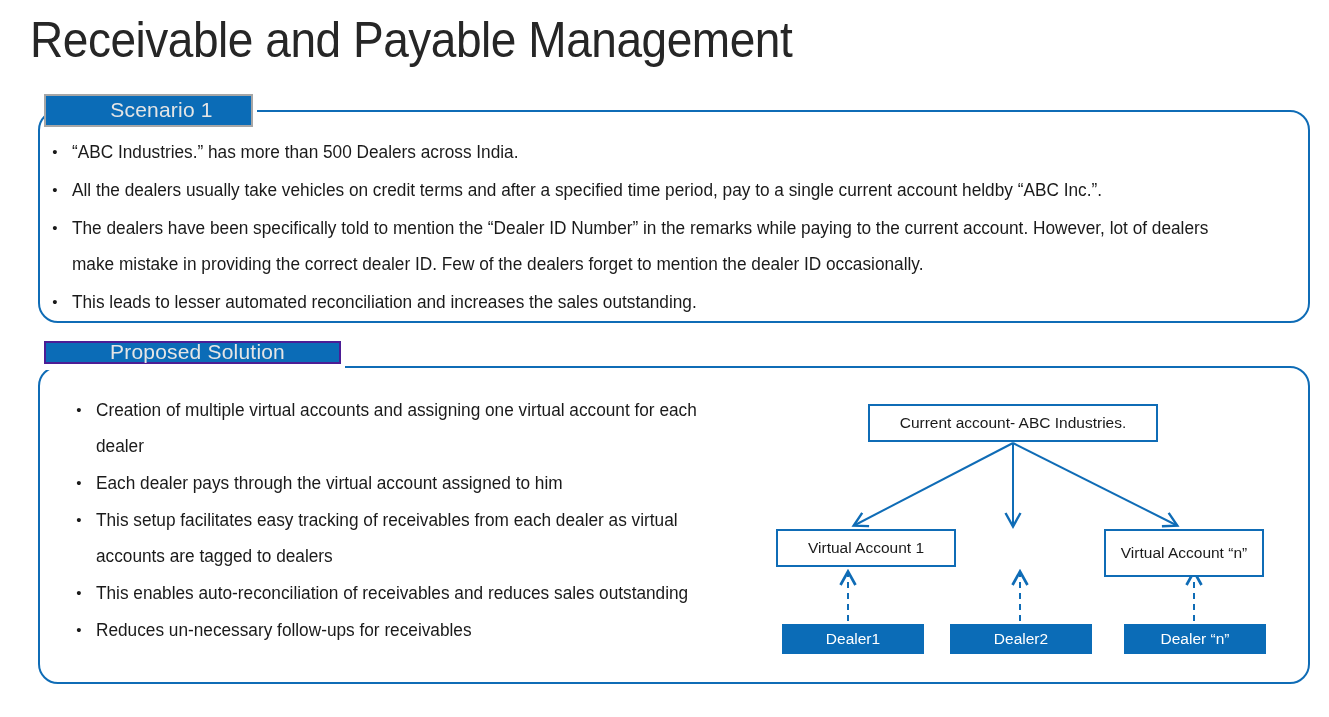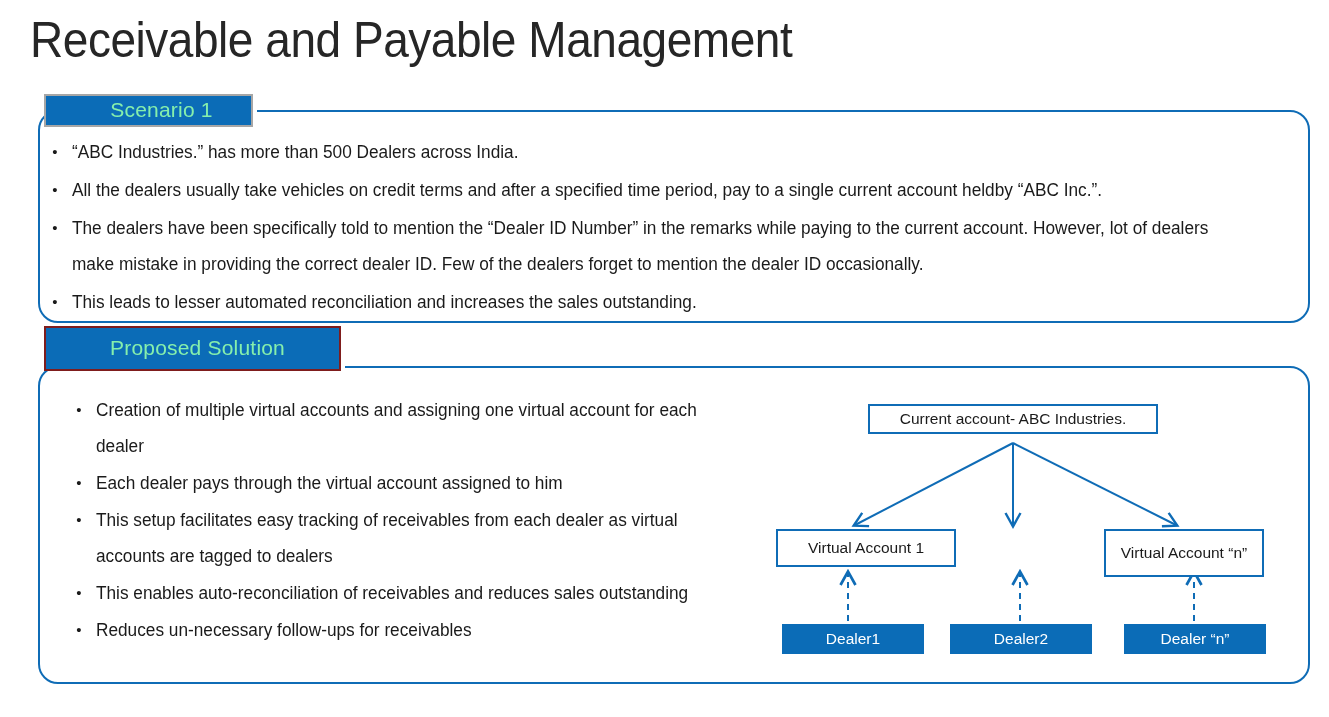--- a/index.html
+++ b/index.html
@@ -49,45 +49,45 @@
     left: 38px;
     top: 366px;
     width: 1272px;
     height: 318px;
   }
 
   
   .badge {
     position: absolute;
     background: #0b6cb7;
-    color: #86efac;
+    color: #e5e5e5;
     box-sizing: border-box;
     display: flex;
     align-items: center;
     justify-content: center;
     font-size: 21px;
     font-weight: 400;
     letter-spacing: 0.2px;
     z-index: 5;
     padding-bottom: 2px;
   }
   #badge-scenario {
     left: 44px;
     top: 94px;
     width: 209px;
     height: 33px;
     border: 2px solid #a6a6a6;
     padding-left: 26px;
   }
   #badge-solution {
     left: 44px;
-    top: 326px;
+    top: 341px;
     width: 297px;
-    height: 45px;
-    border: 2px solid #7f1d1d;
+    height: 23px;
+    border: 2px solid #4c1d95;
     padding-left: 10px;
   }
 
   
   .badge-gap {
     position: absolute;
     background: #ffffff;
     z-index: 4;
   }
 
@@ -157,21 +157,21 @@
   }
   .dgm-box.outline {
     border: 2px solid #0f6cb6;
     background: #ffffff;
   }
   .dgm-box.filled {
     background: #0b6cb7;
     color: #ffffff;
     border: none;
   }
-  #box-current  { left: 108px; top: 12px;  width: 290px; height: 30px; }
+  #box-current  { left: 108px; top: 12px;  width: 290px; height: 38px; }
   #box-va1      { left: 16px;  top: 137px; width: 180px; height: 38px; }
   #box-va2      { left: 180px; top: 137px; width: 155px; height: 38px; }
   #box-van      { left: 344px; top: 137px; width: 160px; height: 48px; }
   #box-d1       { left: 22px;  top: 232px; width: 142px; height: 30px; }
   #box-d2       { left: 190px; top: 232px; width: 142px; height: 30px; }
   #box-dn       { left: 364px; top: 232px; width: 142px; height: 30px; }
 </style>
 </head>
 <body>
 

